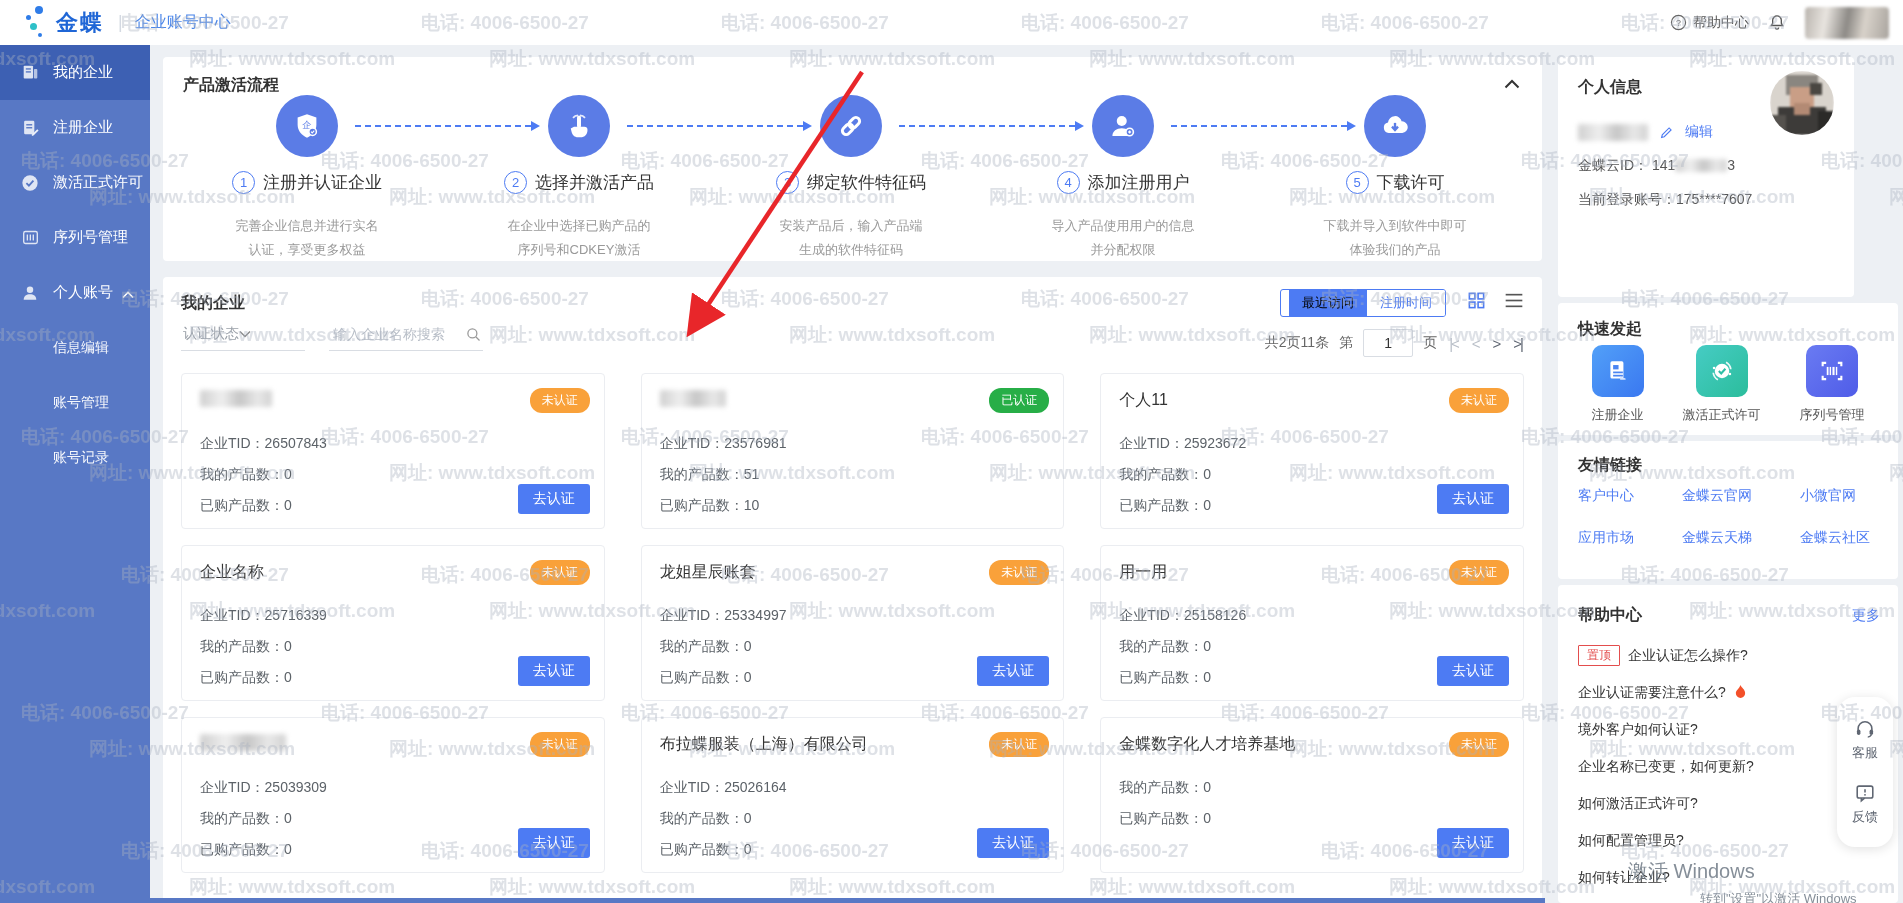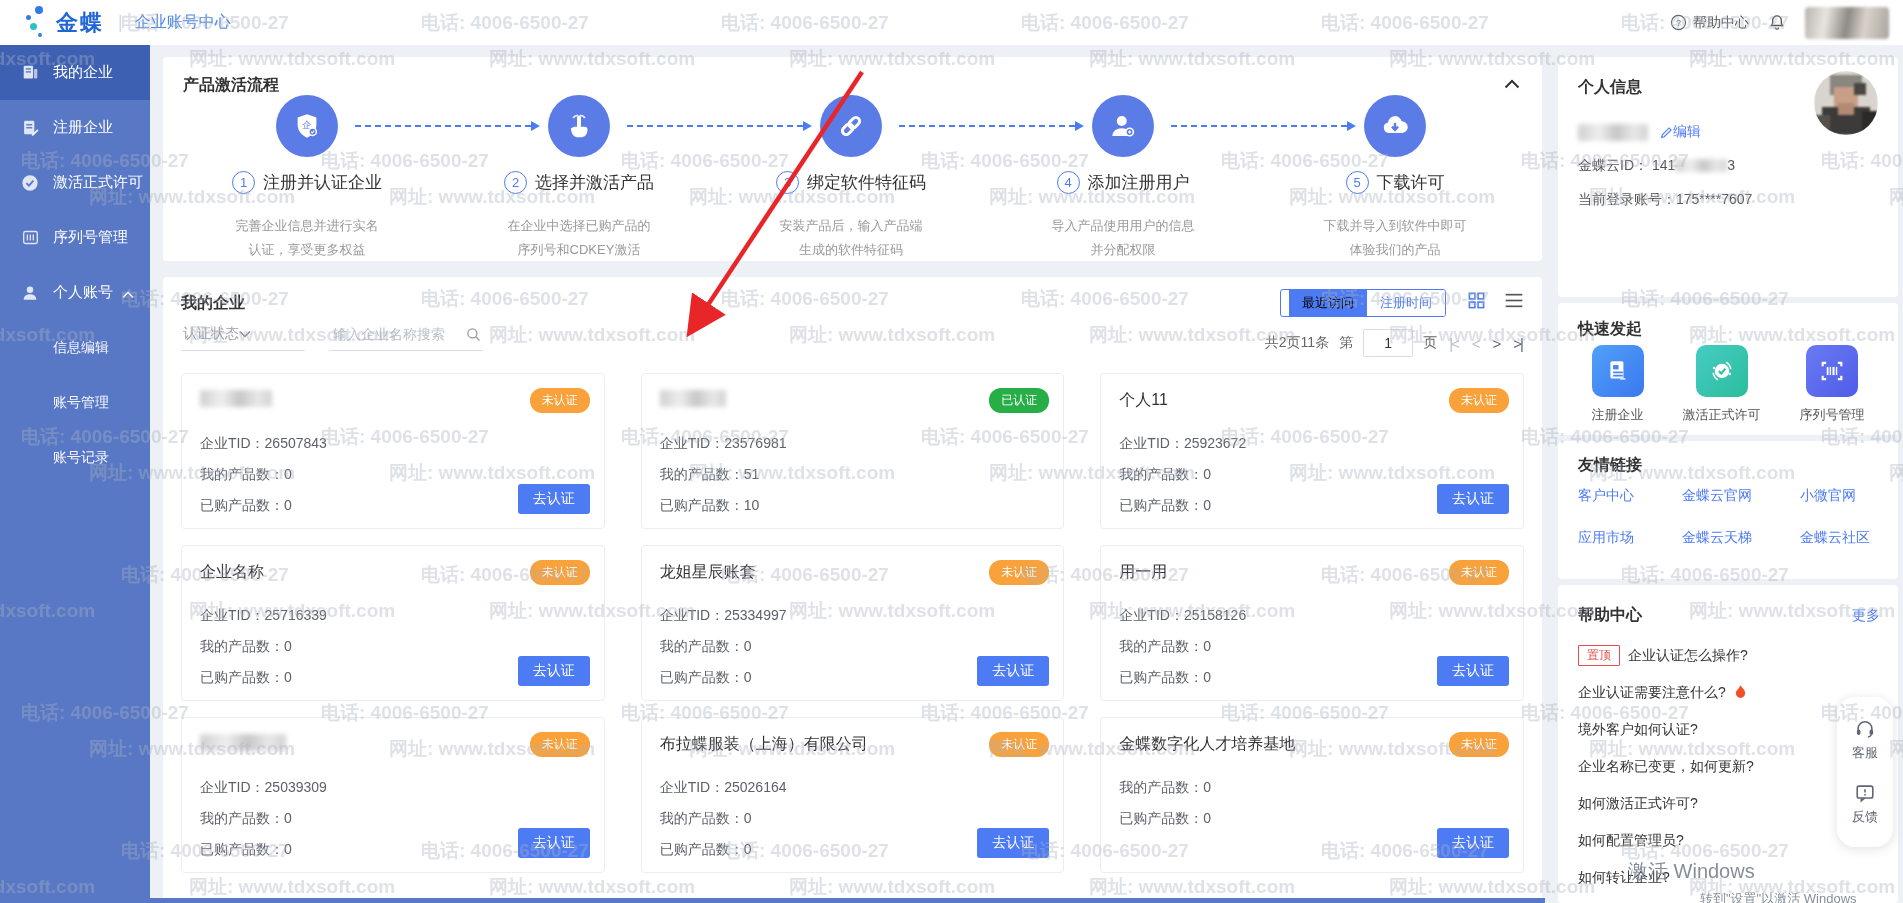--- a/index.html
+++ b/index.html
@@ -82,21 +82,21 @@
          padding:4px 12px;}
   .badge-orange{background:#f9a13a;}
   .badge-green{background:#27ae47;}
   .card-line{font-size:14px;color:#5c6268;margin-top:13px;}
   .card-line:first-of-type{margin-top:24px;}
   .verify-btn{position:absolute;right:14px;bottom:14px;background:#4d7bf3;border:none;color:#fff;
               font-size:14px;padding:6px 15px;border-radius:3px;cursor:pointer;font-family:inherit;}
   
   .pi-name-row{position:absolute;left:20px;top:66px;display:flex;align-items:center;gap:12px;}
   .pi-line{position:absolute;left:20px;font-size:14px;color:#555;}
-  .edit-link{color:#4d7bf3;font-size:14px;display:flex;align-items:center;gap:0;cursor:pointer;}
+  .edit-link{color:#4d7bf3;font-size:14px;display:flex;align-items:center;gap:12px;cursor:pointer;}
   .pi-avatar{position:absolute;right:20px;top:14px;width:64px;height:64px;border-radius:50%;
              overflow:hidden;}
   .qa-row{position:absolute;left:0;top:42px;width:100%;display:flex;justify-content:space-around;
           padding:0 14px;box-sizing:border-box;}
   .qa-item{display:flex;flex-direction:column;align-items:center;gap:9px;cursor:pointer;}
   .qa-icon{width:52px;height:52px;border-radius:10px;display:flex;align-items:center;justify-content:center;}
   .qa-blue{background:linear-gradient(135deg,#52a0f8,#3a78f0);}
   .qa-teal{background:linear-gradient(135deg,#46ccc4,#2bbd9c);}
   .qa-indigo{background:linear-gradient(135deg,#6a7bf2,#4f5ce8);}
   .qa-label{font-size:13px;color:#555;}
@@ -473,21 +473,21 @@
       <div class="card">
         <span class="card-name">金蝶数字化人才培养基地</span>
         <span class="badge badge-orange">未认证</span>
         <div class="card-line"><span>我的产品数：</span><span>0</span></div>
         <div class="card-line"><span>已购产品数：</span><span>0</span></div>
         <button class="verify-btn">去认证</button>
       </div>
     </div>
   </div>
 
-  <div class="panel" style="left:1558px;top:57px;width:340px;height:240px;">
+  <div class="panel" style="left:1558px;top:57px;width:296px;height:240px;">
     <div class="ptitle" style="position:absolute;left:20px;top:20px;">个人信息</div>
     <div class="pi-avatar">
       <svg width="64" height="64" viewBox="0 0 16 16" style="filter:blur(1px);">
         <rect x="0" y="0" width="16" height="16" fill="#d9d4cd"></rect>
         <rect x="4" y="1" width="8" height="5" fill="#8a8680"></rect>
         <rect x="5" y="4" width="6" height="5" fill="#c99e86"></rect>
         <rect x="10" y="3" width="3" height="3" fill="#4a4742"></rect>
         <rect x="2" y="9" width="12" height="7" fill="#3d3b39"></rect>
         <rect x="6" y="8" width="4" height="3" fill="#b38a74"></rect>
         <rect x="12" y="10" width="4" height="6" fill="#2b2a28"></rect>

